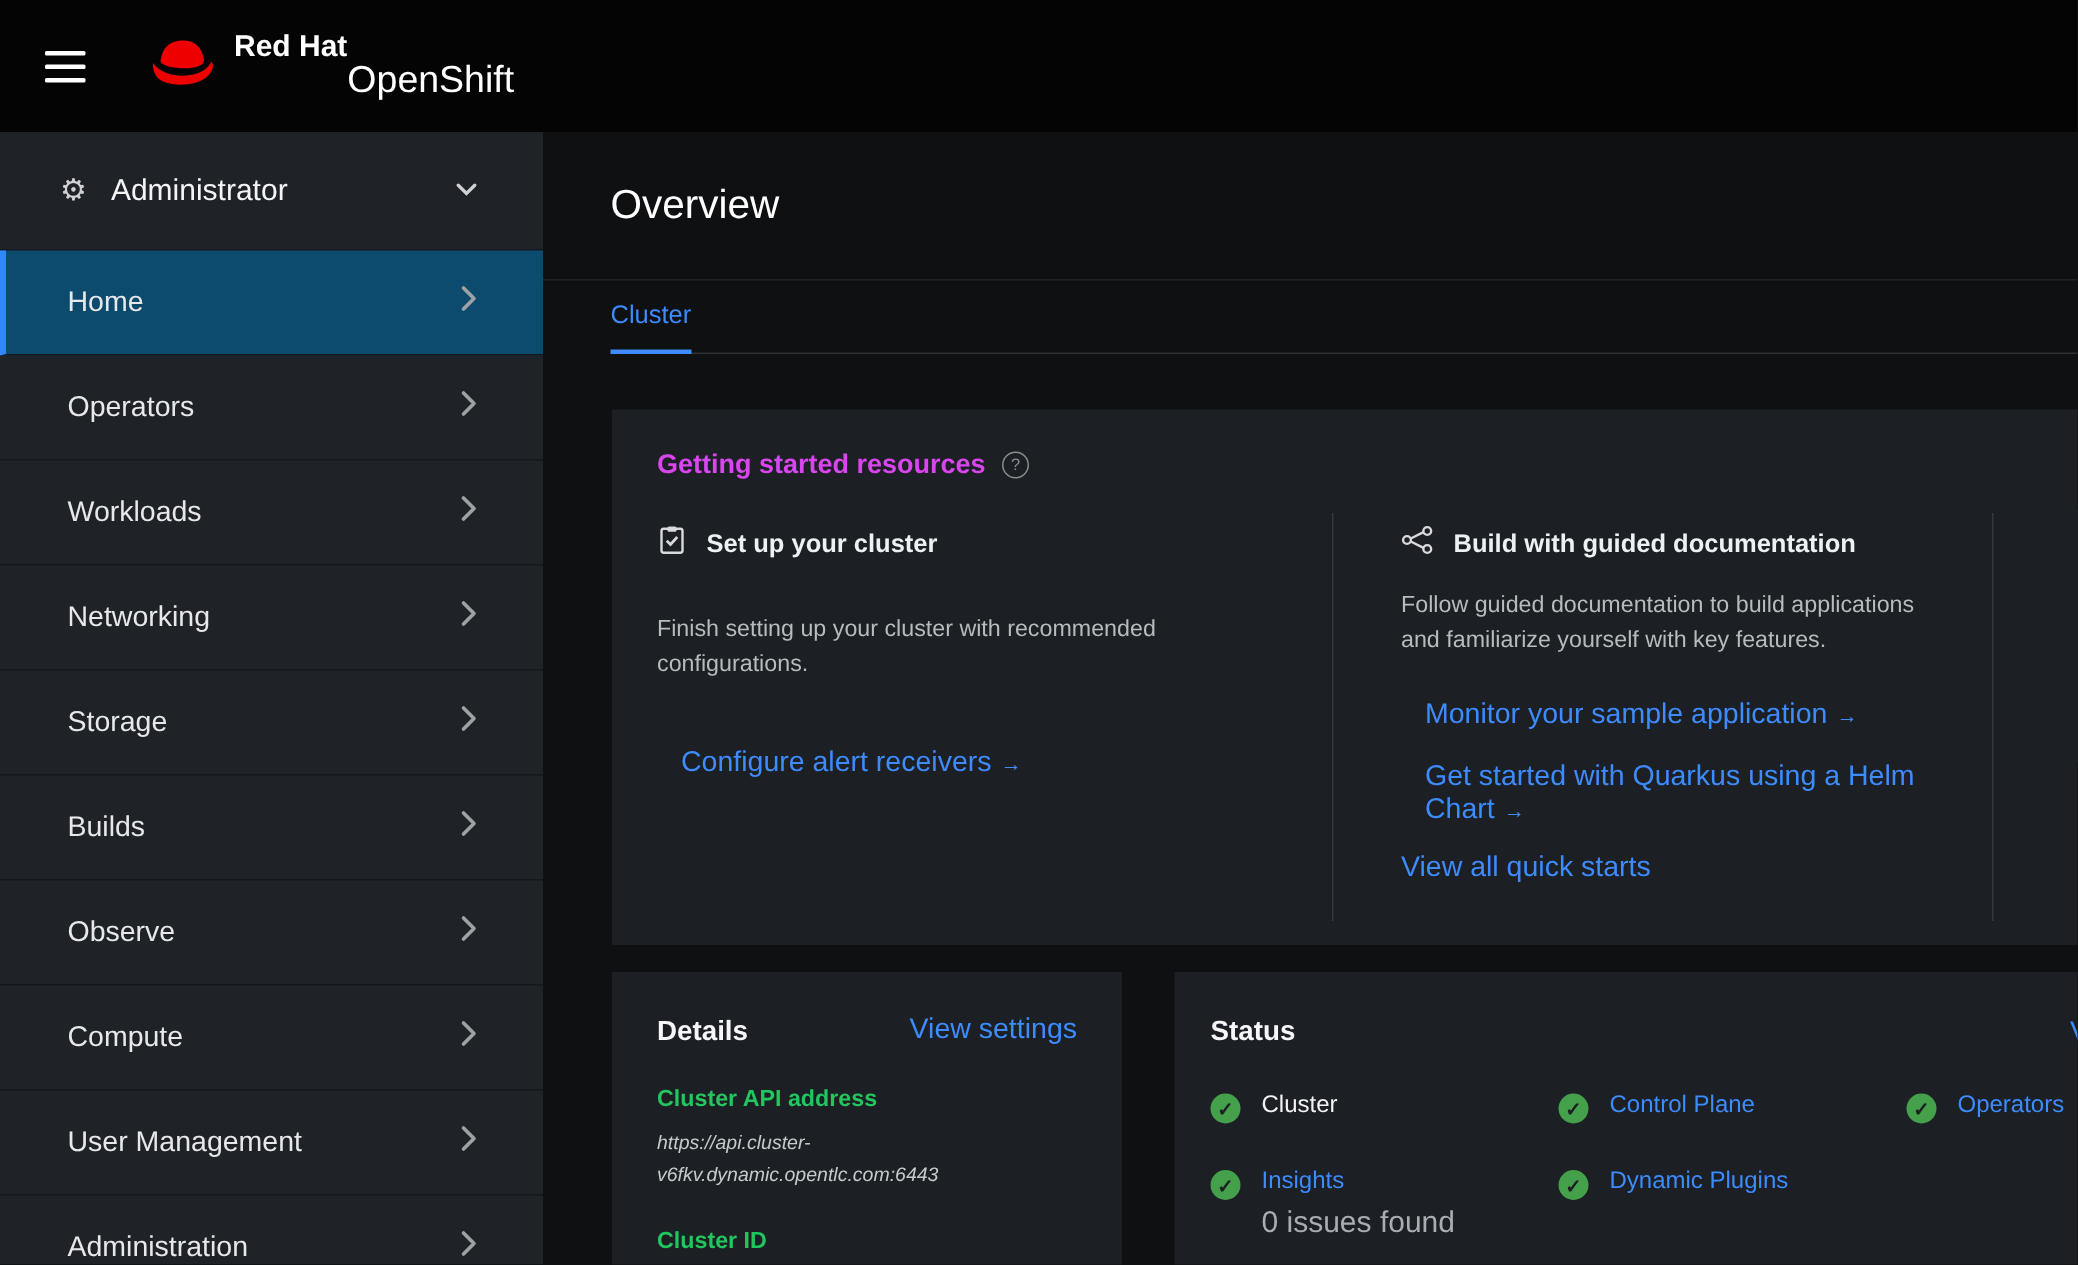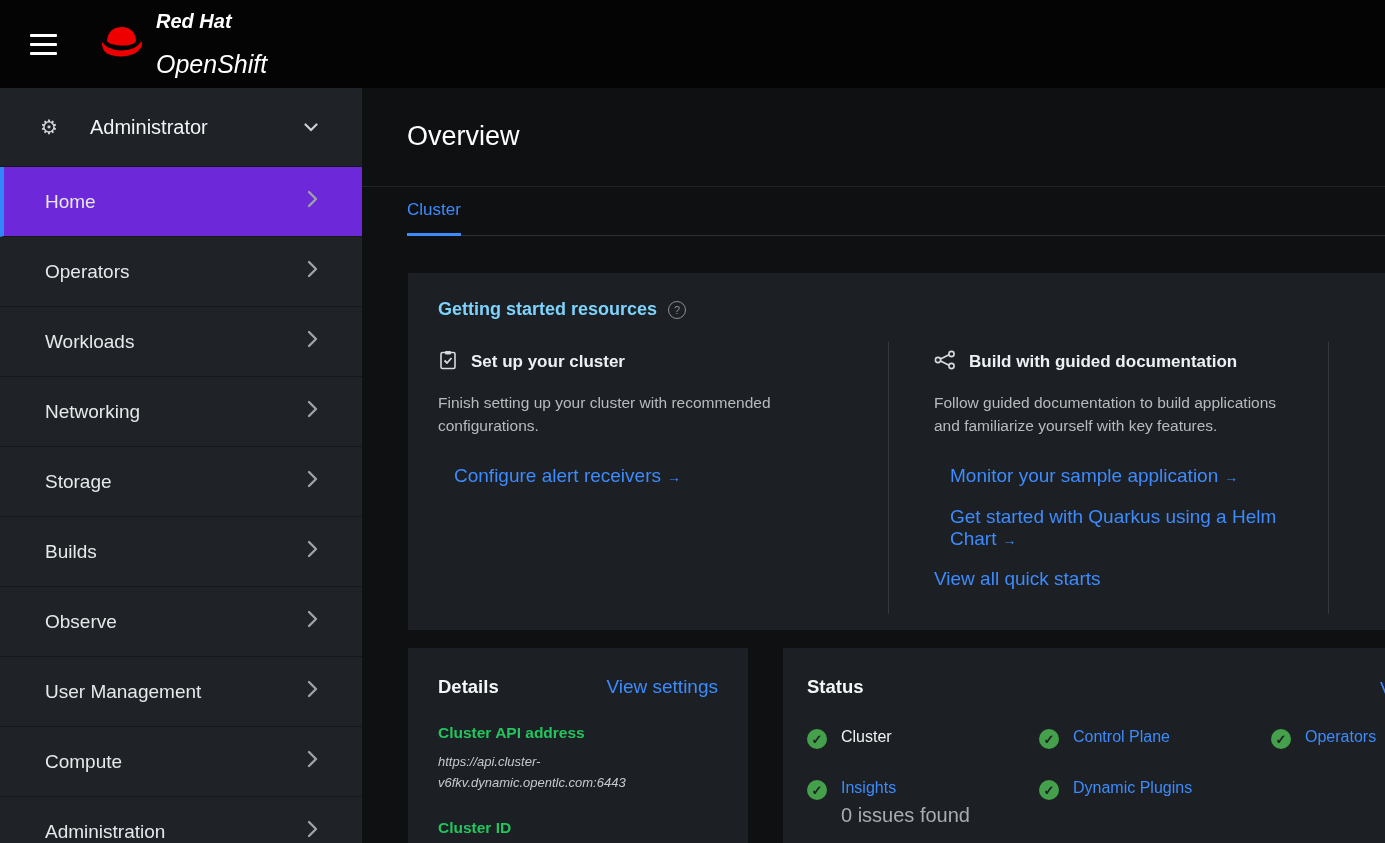--- a/index.html
+++ b/index.html
@@ -13,68 +13,68 @@
   }
 
   
   .masthead {
     position: absolute; top:0; left:0; width:1385px; height:88px;
     background:#040404; display:flex; align-items:center;
   }
   .burger { margin-left:30px; width:27px; display:flex; flex-direction:column; gap:6px; cursor:pointer; }
   .burger span { display:block; height:3px; background:#ffffff; border-radius:1px; }
   .brand { margin-left:42px; display:flex; align-items:center; gap:11px; }
-  .brand-text { display:flex; flex-direction:column; line-height:1.05;font-style:italic; }
+  .brand-text { display:flex; flex-direction:row; line-height:1.05; }
   .brand-top { font-size:20px; font-weight:700; color:#fff; }
   .brand-bottom { font-size:25px; font-weight:400; color:#fff; margin-top:19px; }
 
   
   .sidebar {
     position:absolute; top:88px; left:0; width:362px; bottom:0;
     background:#1f2226; overflow:hidden;
   }
   .perspective {
     height:79px; display:flex; align-items:center;
     padding:0 44px 0 40px; border-bottom:1px solid #15171a; cursor:pointer;
   }
   .gear { font-size:20px; color:#cfd1d3; line-height:1; }
-  .perspective-label { margin-left:32px; font-size:20px; color:#f2f4f6; flex:1; }
+  .perspective-label { margin-left:16px; font-size:20px; color:#f2f4f6; flex:1; }
   .nav-item {
     height:70px; display:flex; align-items:center; justify-content:space-between;
     padding:0 44px 0 45px; border-bottom:1px solid #15171a;
     font-size:19px; color:#e6e8ea; cursor:pointer;
   }
   .nav-item.active {
-    background:#6d28d9; border-left:4px solid #3087f8; padding-left:41px;
+    background:#0c4a6e; border-left:4px solid #3087f8; padding-left:41px;
   }
 
   
   .main { position:absolute; left:362px; top:88px; right:0; bottom:0; }
   .page-title { position:absolute; left:45px; top:33px; font-size:27px; font-weight:400; color:#ffffff; }
   .header-divider { position:absolute; left:0; right:0; top:98px; height:1px; background:#202327; }
   .tabs { position:absolute; left:45px; right:0; top:112px; border-bottom:1px solid #2d3135; }
   .tab {
     display:inline-block; font-size:17px; color:#3d8bfd;
     padding-bottom:13px; border-bottom:3px solid #3d8bfd; margin-bottom:-1px; cursor:pointer;
   }
 
   .card { position:absolute; background:#1c1f23; }
 
   
   .gs-card { left:46px; top:185px; width:1100px; height:357px; padding-top:26px; }
   .gs-title-row { margin-left:30px; display:flex; align-items:center; gap:11px; }
-  .gs-title { font-size:18px; font-weight:600; color:#7dd3fc; }
+  .gs-title { font-size:18px; font-weight:600; color:#d946ef; }
   .help-icon {
     width:18px; height:18px; border:1.5px solid #8b8e91; border-radius:50%;
     display:inline-flex; align-items:center; justify-content:center;
     font-size:11px; color:#8b8e91; cursor:pointer;
   }
   .gs-cols { display:flex; margin-top:22px; height:272px; }
   .gs-col { display:flex; flex-direction:column; padding:8px 30px 24px 30px; }
-  .gs-col1 { width:480px; }
+  .gs-col1 { width:480px;gap:16px; }
   .gs-col2 { width:440px; border-left:1px solid #34383c; padding-left:45px; }
   .gs-col3 { flex:1; border-left:1px solid #34383c; }
   .gs-heading { display:flex; align-items:center; gap:13px; }
   .gs-heading-text { font-size:17px; font-weight:600; color:#eef1f4; }
   .gs-body { margin-top:17px; font-size:15.5px; line-height:1.5; color:#b8bbbe; max-width:425px; }
   .gs-links { margin-top:27px; display:flex; flex-direction:column; gap:19px; padding-left:16px; }
   a.link { color:#3d8bfd; text-decoration:none; font-size:19px; cursor:pointer; }
   .arrow { font-size:14px; margin-left:6px; color:#3d8bfd; }
   .gs-footer { margin-top:auto; display:flex; align-items:center; gap:8px; }
 
@@ -173,27 +173,27 @@
           <polyline points="2,2 9,9 2,16" fill="none" stroke="#9fa2a5" stroke-width="2.4" stroke-linecap="round" stroke-linejoin="round"></polyline>
         </svg></span>
   </div>
   <div class="nav-item">
     <span>Observe</span>
     <span><svg width="11" height="18" viewBox="0 0 11 18">
           <polyline points="2,2 9,9 2,16" fill="none" stroke="#9fa2a5" stroke-width="2.4" stroke-linecap="round" stroke-linejoin="round"></polyline>
         </svg></span>
   </div>
   <div class="nav-item">
+    <span>Compute</span>
+    <span><svg width="11" height="18" viewBox="0 0 11 18">
+          <polyline points="2,2 9,9 2,16" fill="none" stroke="#9fa2a5" stroke-width="2.4" stroke-linecap="round" stroke-linejoin="round"></polyline>
+        </svg></span>
+  </div>
+  <div class="nav-item">
     <span>User Management</span>
-    <span><svg width="11" height="18" viewBox="0 0 11 18">
-          <polyline points="2,2 9,9 2,16" fill="none" stroke="#9fa2a5" stroke-width="2.4" stroke-linecap="round" stroke-linejoin="round"></polyline>
-        </svg></span>
-  </div>
-  <div class="nav-item">
-    <span>Compute</span>
     <span><svg width="11" height="18" viewBox="0 0 11 18">
           <polyline points="2,2 9,9 2,16" fill="none" stroke="#9fa2a5" stroke-width="2.4" stroke-linecap="round" stroke-linejoin="round"></polyline>
         </svg></span>
   </div>
   <div class="nav-item">
     <span>Administration</span>
     <span><svg width="11" height="18" viewBox="0 0 11 18">
           <polyline points="2,2 9,9 2,16" fill="none" stroke="#9fa2a5" stroke-width="2.4" stroke-linecap="round" stroke-linejoin="round"></polyline>
         </svg></span>
   </div>

